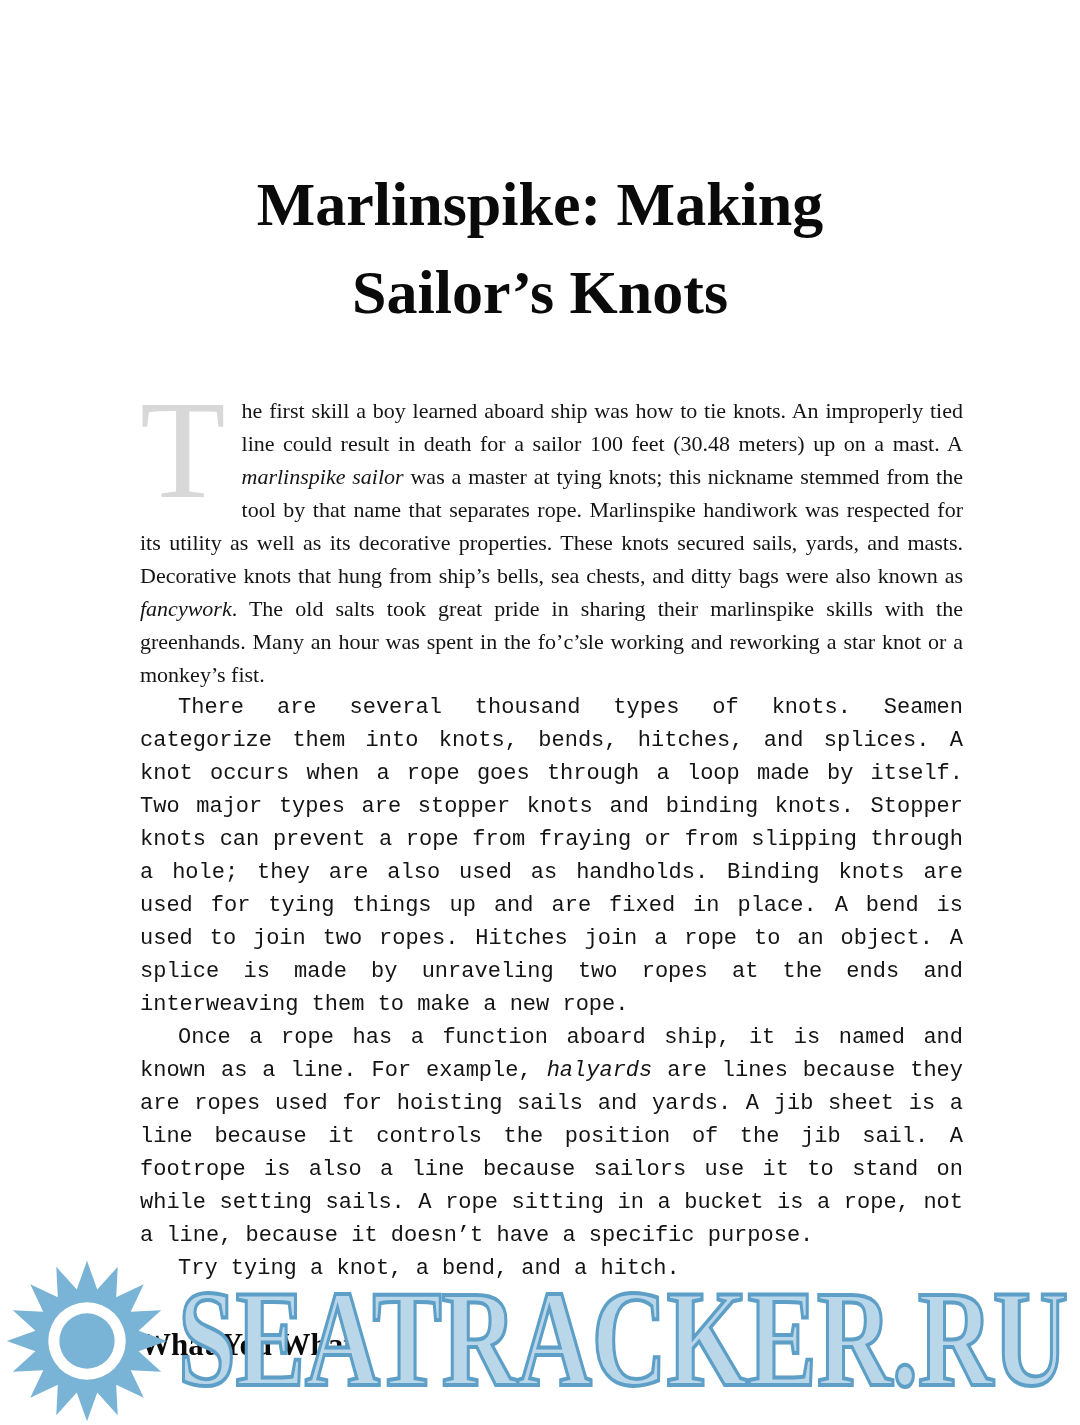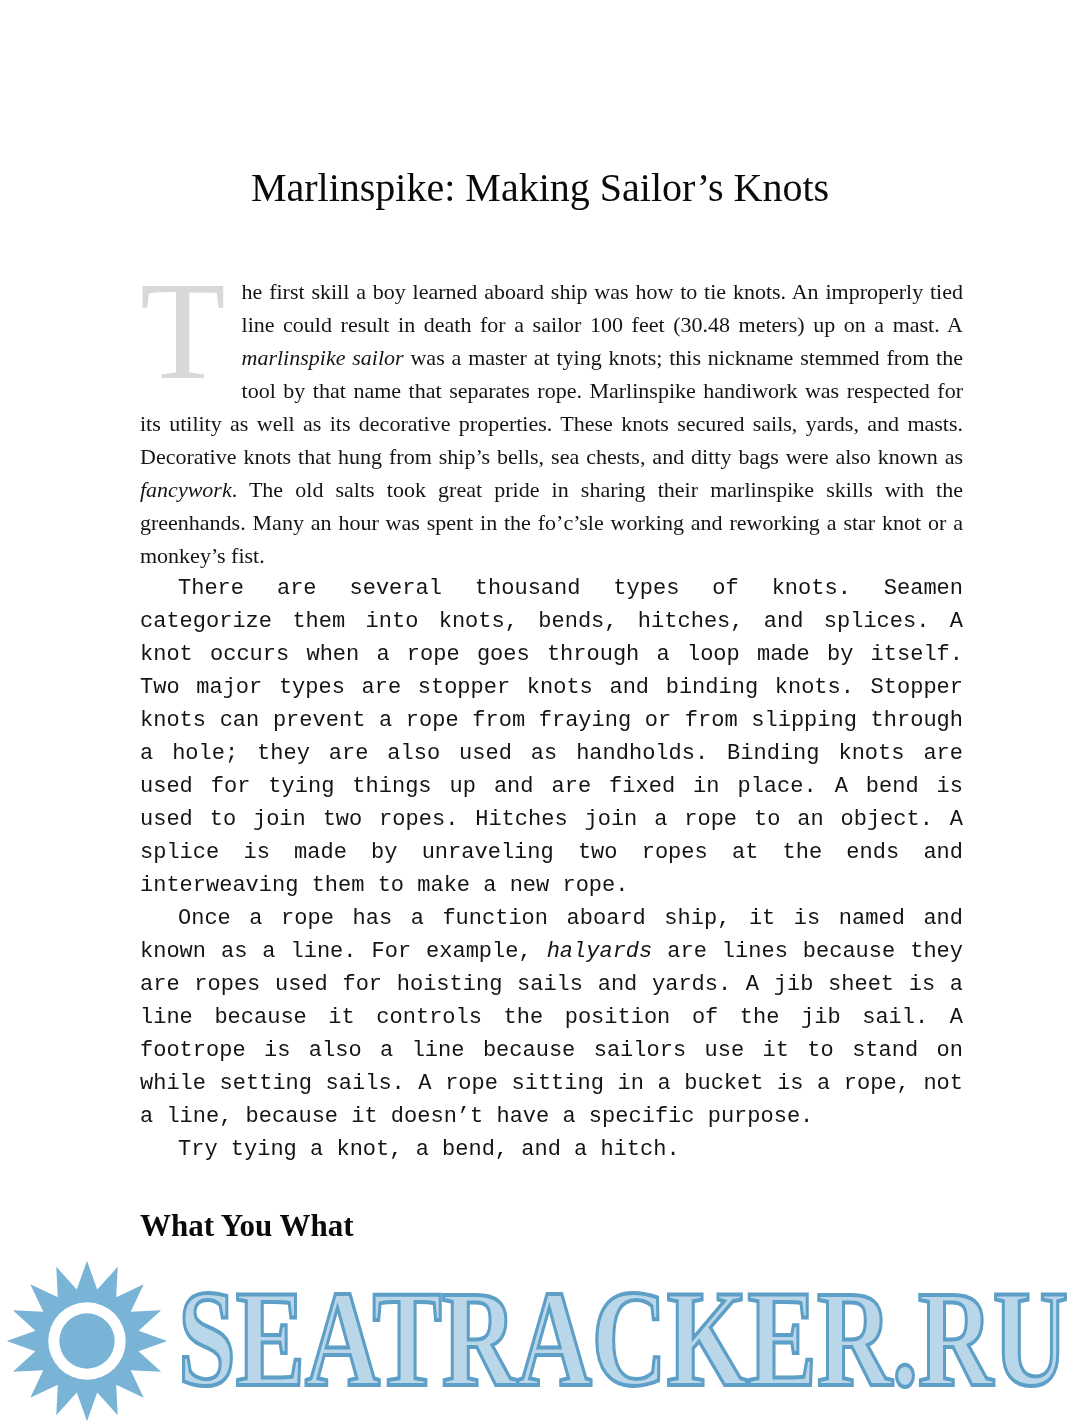--- a/index.html
+++ b/index.html
@@ -13,23 +13,23 @@
     height: 1425px;
     background: #ffffff;
     overflow: hidden;
     font-family: "Liberation Serif", "DejaVu Serif", serif;
     color: #121212;
   }
   .doc-title {
     margin: 160px auto 0 auto;
     max-width: 700px;
     text-align: center;
-    font-size: 40px;
+    font-size: 62px;
     line-height: 1.42;
-    font-weight: 400;
+    font-weight: 700;
     color: #0a0a0a;
   }
   .content {
     margin: 58px 117px 0 140px;
     font-size: 22px;
     line-height: 33px;
     text-align: justify;
     color: #141414;
   }
   .content p {

